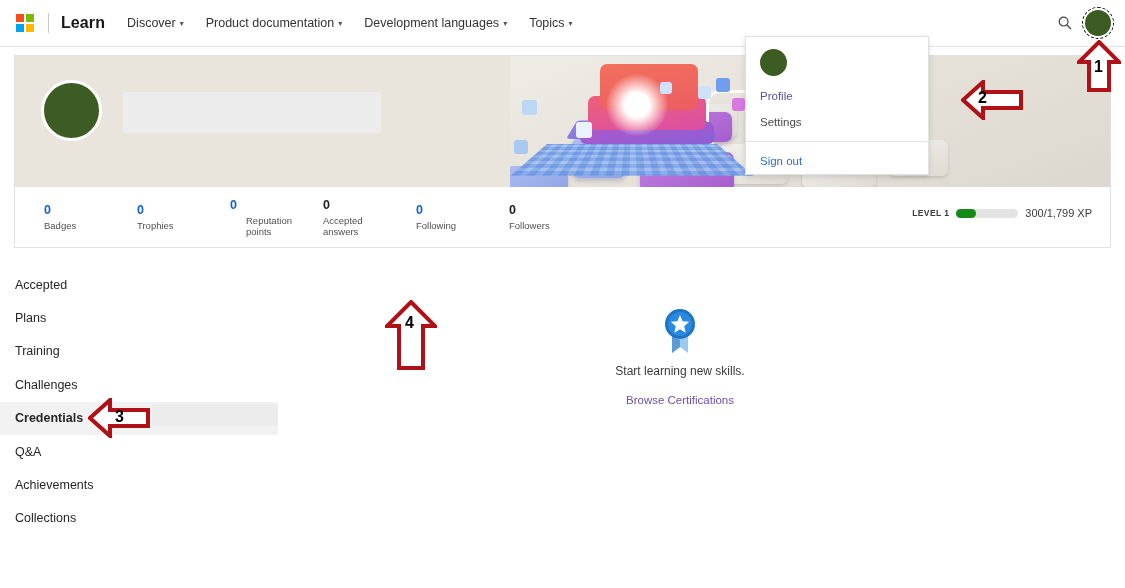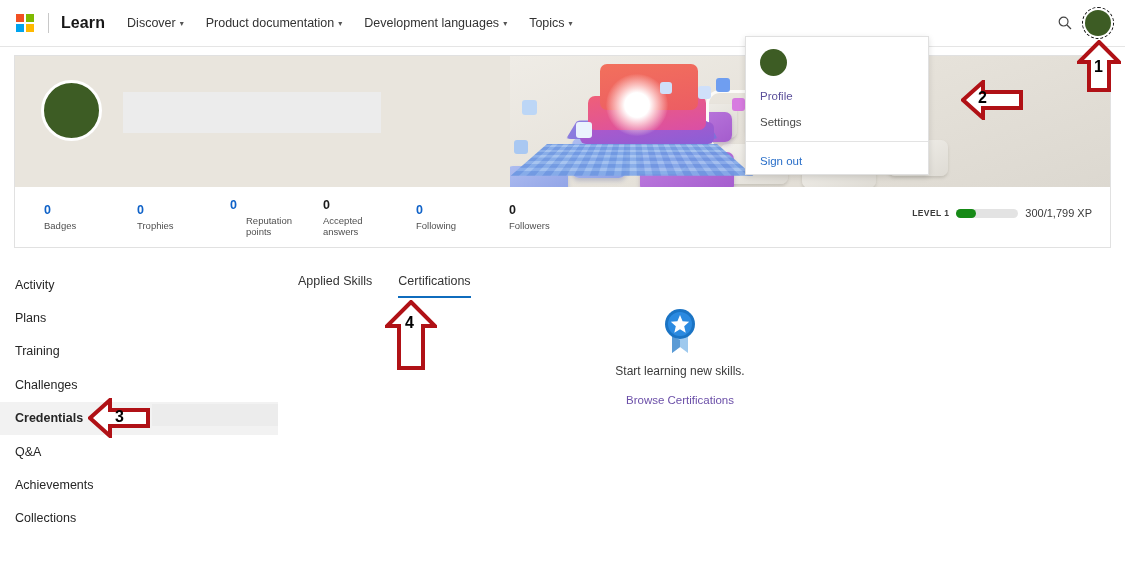--- a/index.html
+++ b/index.html
@@ -228,21 +228,21 @@
         <div class="xp-track">
           <div class="xp-fill" id="xp-fill" style="width: 19.84px;"></div>
         </div>
         <div class="xp-text">300/1,799 XP</div>
       </div>
     </div>
   </div>
 
   <div class="sidebar">
     <div class="side-item">
-      <span>Activity</span>
+      <span>Accepted</span>
       </div>
     <div class="side-item">
       <span>Plans</span>
       </div>
     <div class="side-item">
       <span>Training</span>
       </div>
     <div class="side-item">
       <span>Challenges</span>
       </div>
@@ -253,26 +253,20 @@
       <span>Q&amp;A</span>
       </div>
     <div class="side-item">
       <span>Achievements</span>
       </div>
     <div class="side-item">
       <span>Collections</span>
       </div>
   </div>
 
-  <div class="tabs">
-    <div class="tab">
-      <span>Applied Skills</span></div>
-    <div class="tab active">
-      <span>Certifications</span></div>
-  </div>
 
   <div class="empty">
     <div class="badge-icon">
       <svg viewBox="0 0 42 50" width="42" height="50">
         <path d="M13 30 L13 47 L21 41 L29 47 L29 30 Z" fill="#9ec9ee"></path>
         <path d="M13 30 L21 34 L21 41 L13 47 Z" fill="#5b9bd5"></path>
         <circle cx="21" cy="18" r="15" fill="#1b74c4"></circle>
         <circle cx="21" cy="18" r="12" fill="#2b8ae0"></circle>
         <path d="M21 9 L23.6 15.2 L30.2 15.8 L25.2 20.2 L26.7 26.7 L21 23.2 L15.3 26.7 L16.8 20.2 L11.8 15.8 L18.4 15.2 Z" fill="#ffffff"></path>
       </svg>

